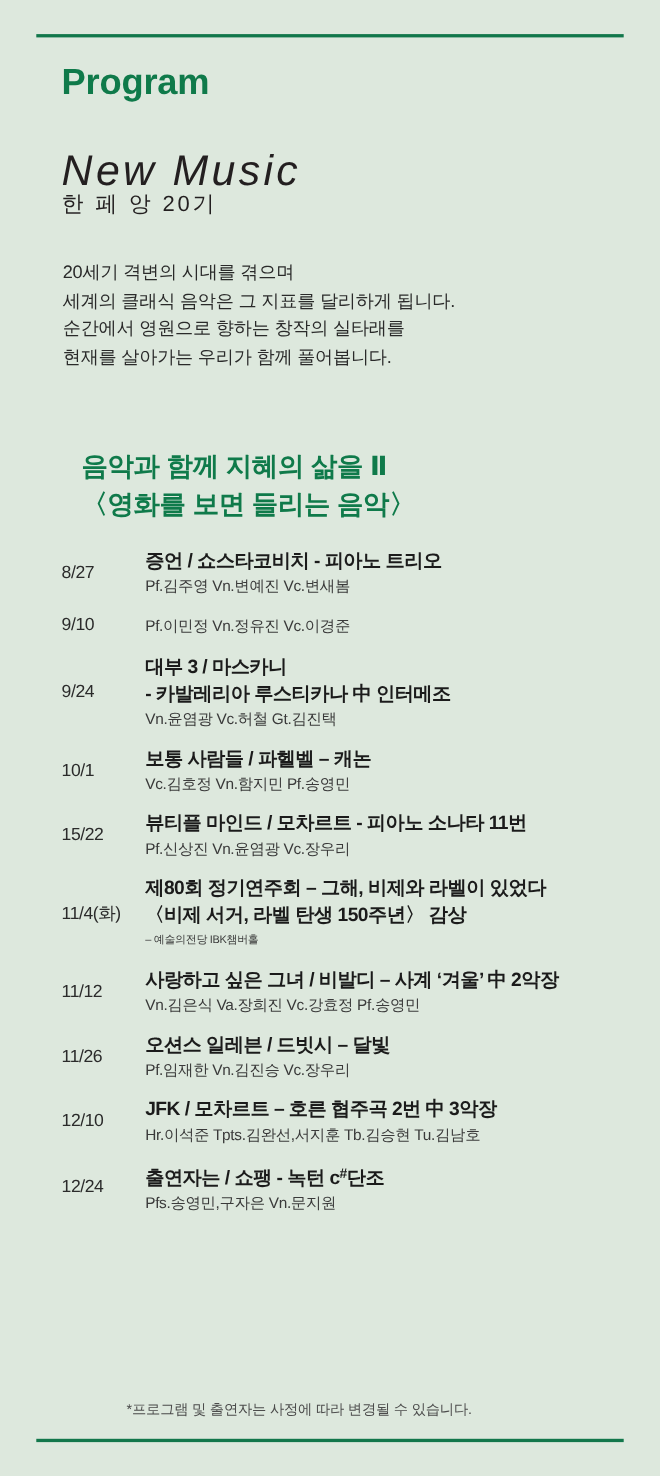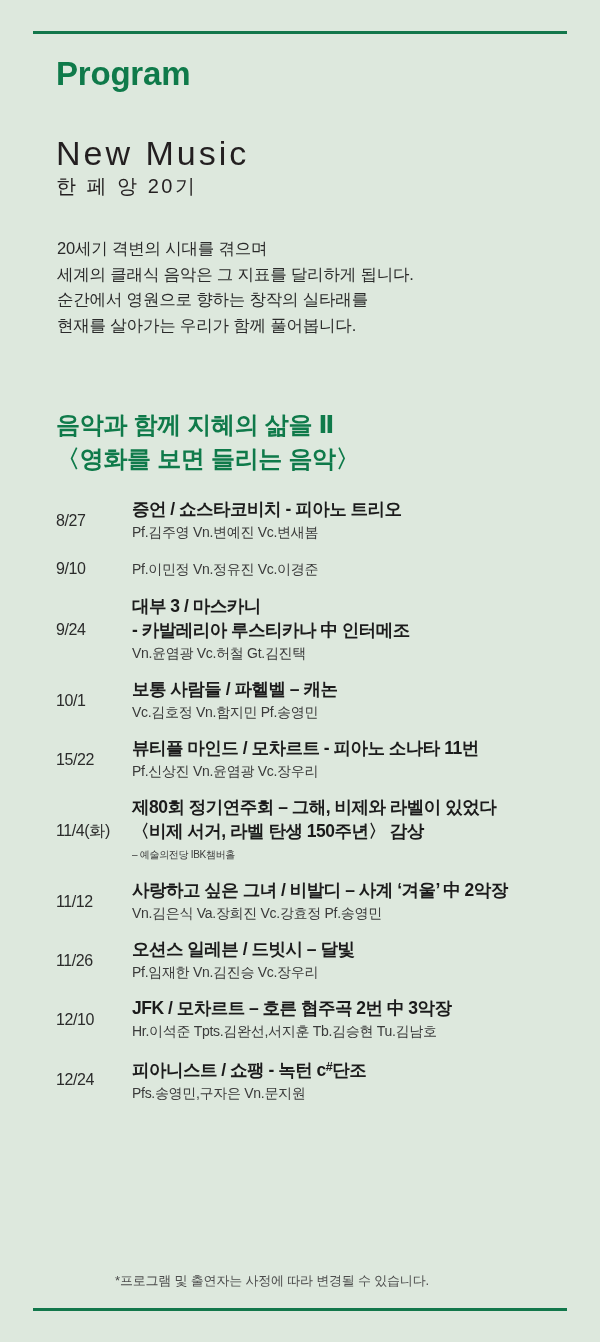--- a/index.html
+++ b/index.html
@@ -31,24 +31,25 @@
   
   .program-title{
     position:absolute; left:56px; top:57px;
     font-size:33px; font-weight:bold;
     color:#0f7a4a;
     letter-spacing:-0.2px;
     line-height:1;
   }
   .newmusic{
     position:absolute; left:56px; top:136px;
-    font-size:34px; font-weight:300;
+    font-size:39px; font-weight:300;
     letter-spacing:3px;
     color:#231f20;
     line-height:1;
+    font-style:italic;
   }
   .hanpeang{
     position:absolute; left:56px; top:176px;
     font-size:20px; font-weight:400;
     letter-spacing:2.5px;
     color:#231f20;
     line-height:1;
   }
 
   
@@ -56,21 +57,21 @@
     position:absolute; left:57px; top:236px;
     font-size:16.5px;
     line-height:25.5px;
     color:#2a2a2a;
     white-space:pre-line;
     letter-spacing:-0.2px;
   }
 
   
   .section-head{
-    position:absolute; left:56px; top:408px;
+    position:absolute; left:74px; top:408px;
     color:#0f7a4a;
     font-size:24px;
     font-weight:bold;
     line-height:34px;
     letter-spacing:-0.3px;
     white-space:pre-line;
   }
 
   
   .list{
@@ -220,21 +221,21 @@
       <div class="date">12/10</div>
       <div class="body">
         <div class="title">JFK / 모차르트 – 호른 협주곡 2번 中 3악장</div>
         <div class="cast">Hr.이석준  Tpts.김완선,서지훈  Tb.김승현  Tu.김남호</div>
       </div>
     </div>
 
     <div class="entry">
       <div class="date">12/24</div>
       <div class="body">
-        <div class="title"><span>피아니스트 / 쇼팽 - 녹턴 c</span><sup class="sharp">#</sup><span>단조</span></div>
+        <div class="title"><span>출연자는 / 쇼팽 - 녹턴 c</span><sup class="sharp">#</sup><span>단조</span></div>
         <div class="cast">Pfs.송영민,구자은  Vn.문지원</div>
       </div>
     </div>
 
   </div>
 
   <div class="footnote">*프로그램 및 출연자는 사정에 따라 변경될 수 있습니다.</div>
 
   <div class="rule bottom"></div>
 

